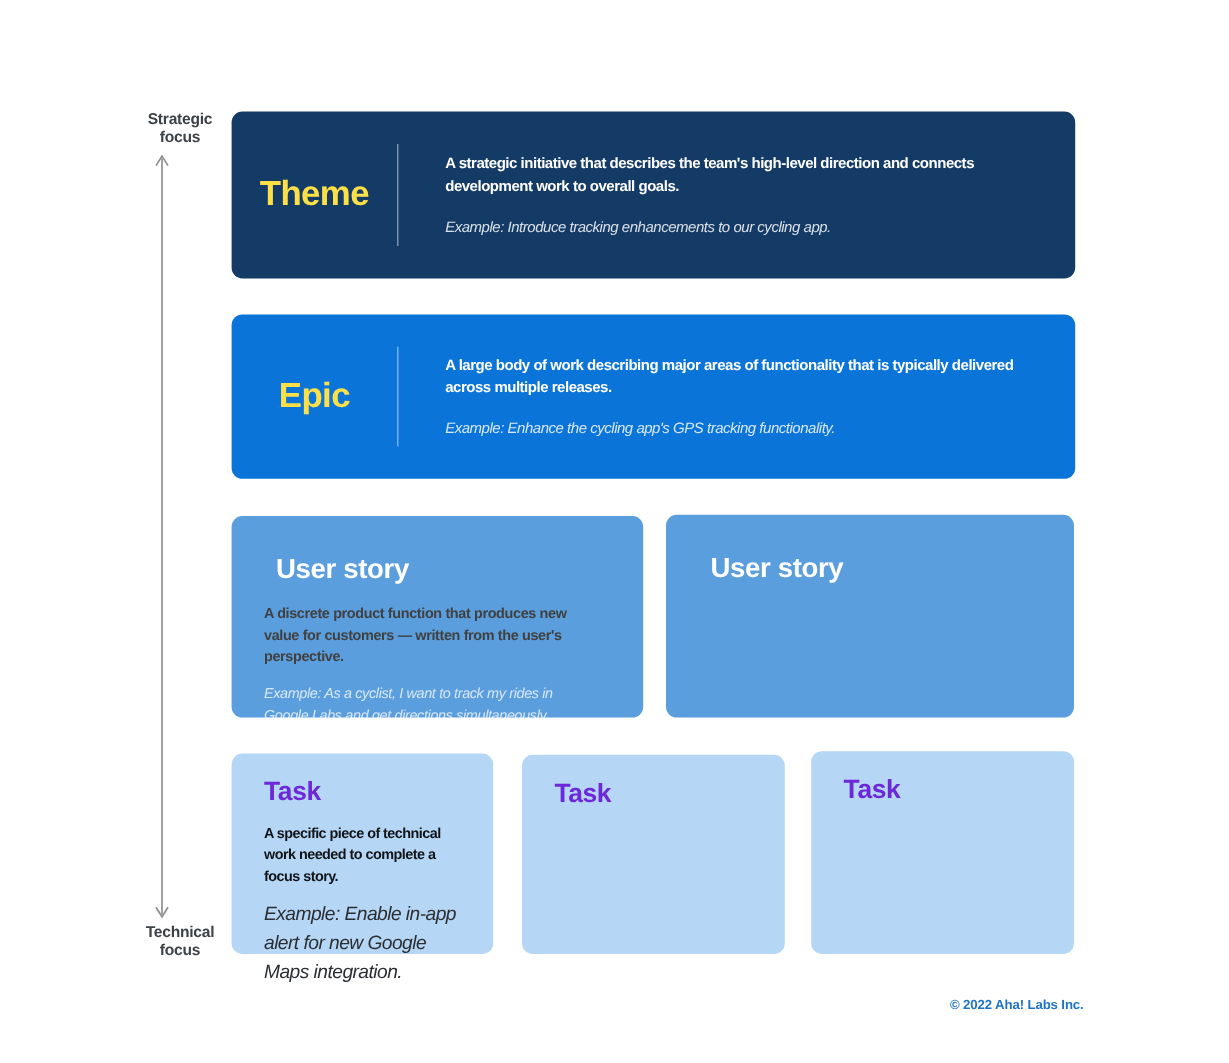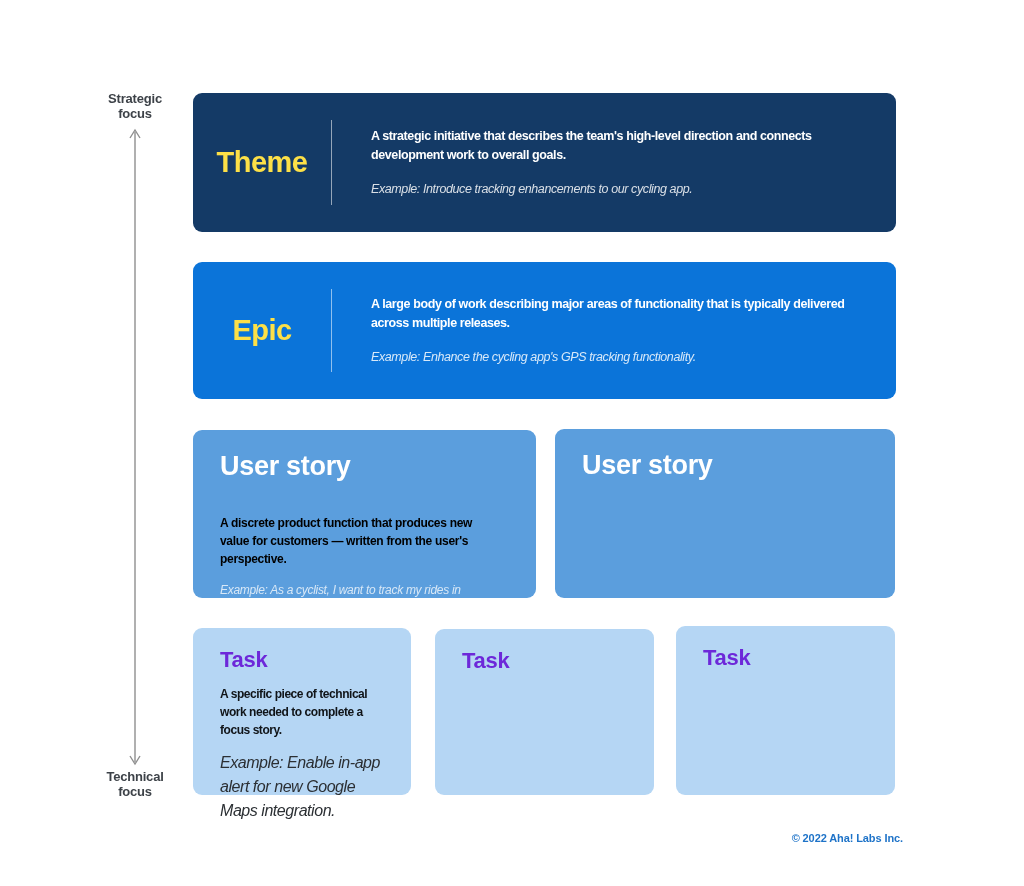--- a/index.html
+++ b/index.html
@@ -2,21 +2,21 @@
 <html><head>
 <meta charset="utf-8">
 <style>
   html,body{margin:0;padding:0;background:#ffffff;}
   .canvas{
     position:relative;width:1024px;height:886px;background:#ffffff;overflow:hidden;
     font-family:"Liberation Sans",sans-serif;
   }
   
   .axis-label{
-    position:absolute;left:99px;width:72px;text-align:center;
+    position:absolute;left:114px;width:72px;text-align:center;
     font-size:13px;font-weight:700;color:#3d4248;line-height:1.16;letter-spacing:-0.2px;
   }
   .axis-top{top:91px;}
   .axis-bottom{top:769px;}
   .axis-arrow{position:absolute;left:127px;top:126px;}
 
   
   .card{position:absolute;border-radius:9px;box-sizing:border-box;}
   p{margin:0;}
 
@@ -33,23 +33,23 @@
   }
   .example-light{
     color:rgba(255,255,255,0.84);font-style:italic;font-size:12.5px;letter-spacing:-0.4px;
     line-height:1.5;margin-top:14px;max-width:510px;
   }
 
   
   .card-us{background:#5b9edd;}
   .us-left {left:193px;top:430px;width:343px;height:168px;padding:21px 36px 0 27px;}
   .us-right{left:555px;top:429px;width:340px;height:169px;padding:21px 27px 0 27px;}
-  .card-title-md{font-size:27px;font-weight:700;color:#ffffff;margin:0;letter-spacing:-0.3px;}
+  .card-title-md{font-size:23px;font-weight:700;color:#ffffff;margin:10px;letter-spacing:-0.3px;}
   .us-desc{
-    color:#000000;font-size:12px;font-weight:700;letter-spacing:-0.3px;line-height:1.5;margin-top:32px;
+    color:#404040;font-size:12px;font-weight:700;letter-spacing:-0.3px;line-height:1.5;margin-top:14px;
   }
   .us-example{
     color:rgba(255,255,255,0.76);font-style:italic;font-size:12px;letter-spacing:-0.3px;
     line-height:1.5;margin-top:13px;
   }
 
   
   .card-task{background:#b5d6f4;}
   .task-left {left:193px;top:628px;width:218px;height:167px;padding:19px 19px 0 27px;}
   .task-mid  {left:435px;top:629px;width:219px;height:166px;padding:19px 19px 0 27px;}

